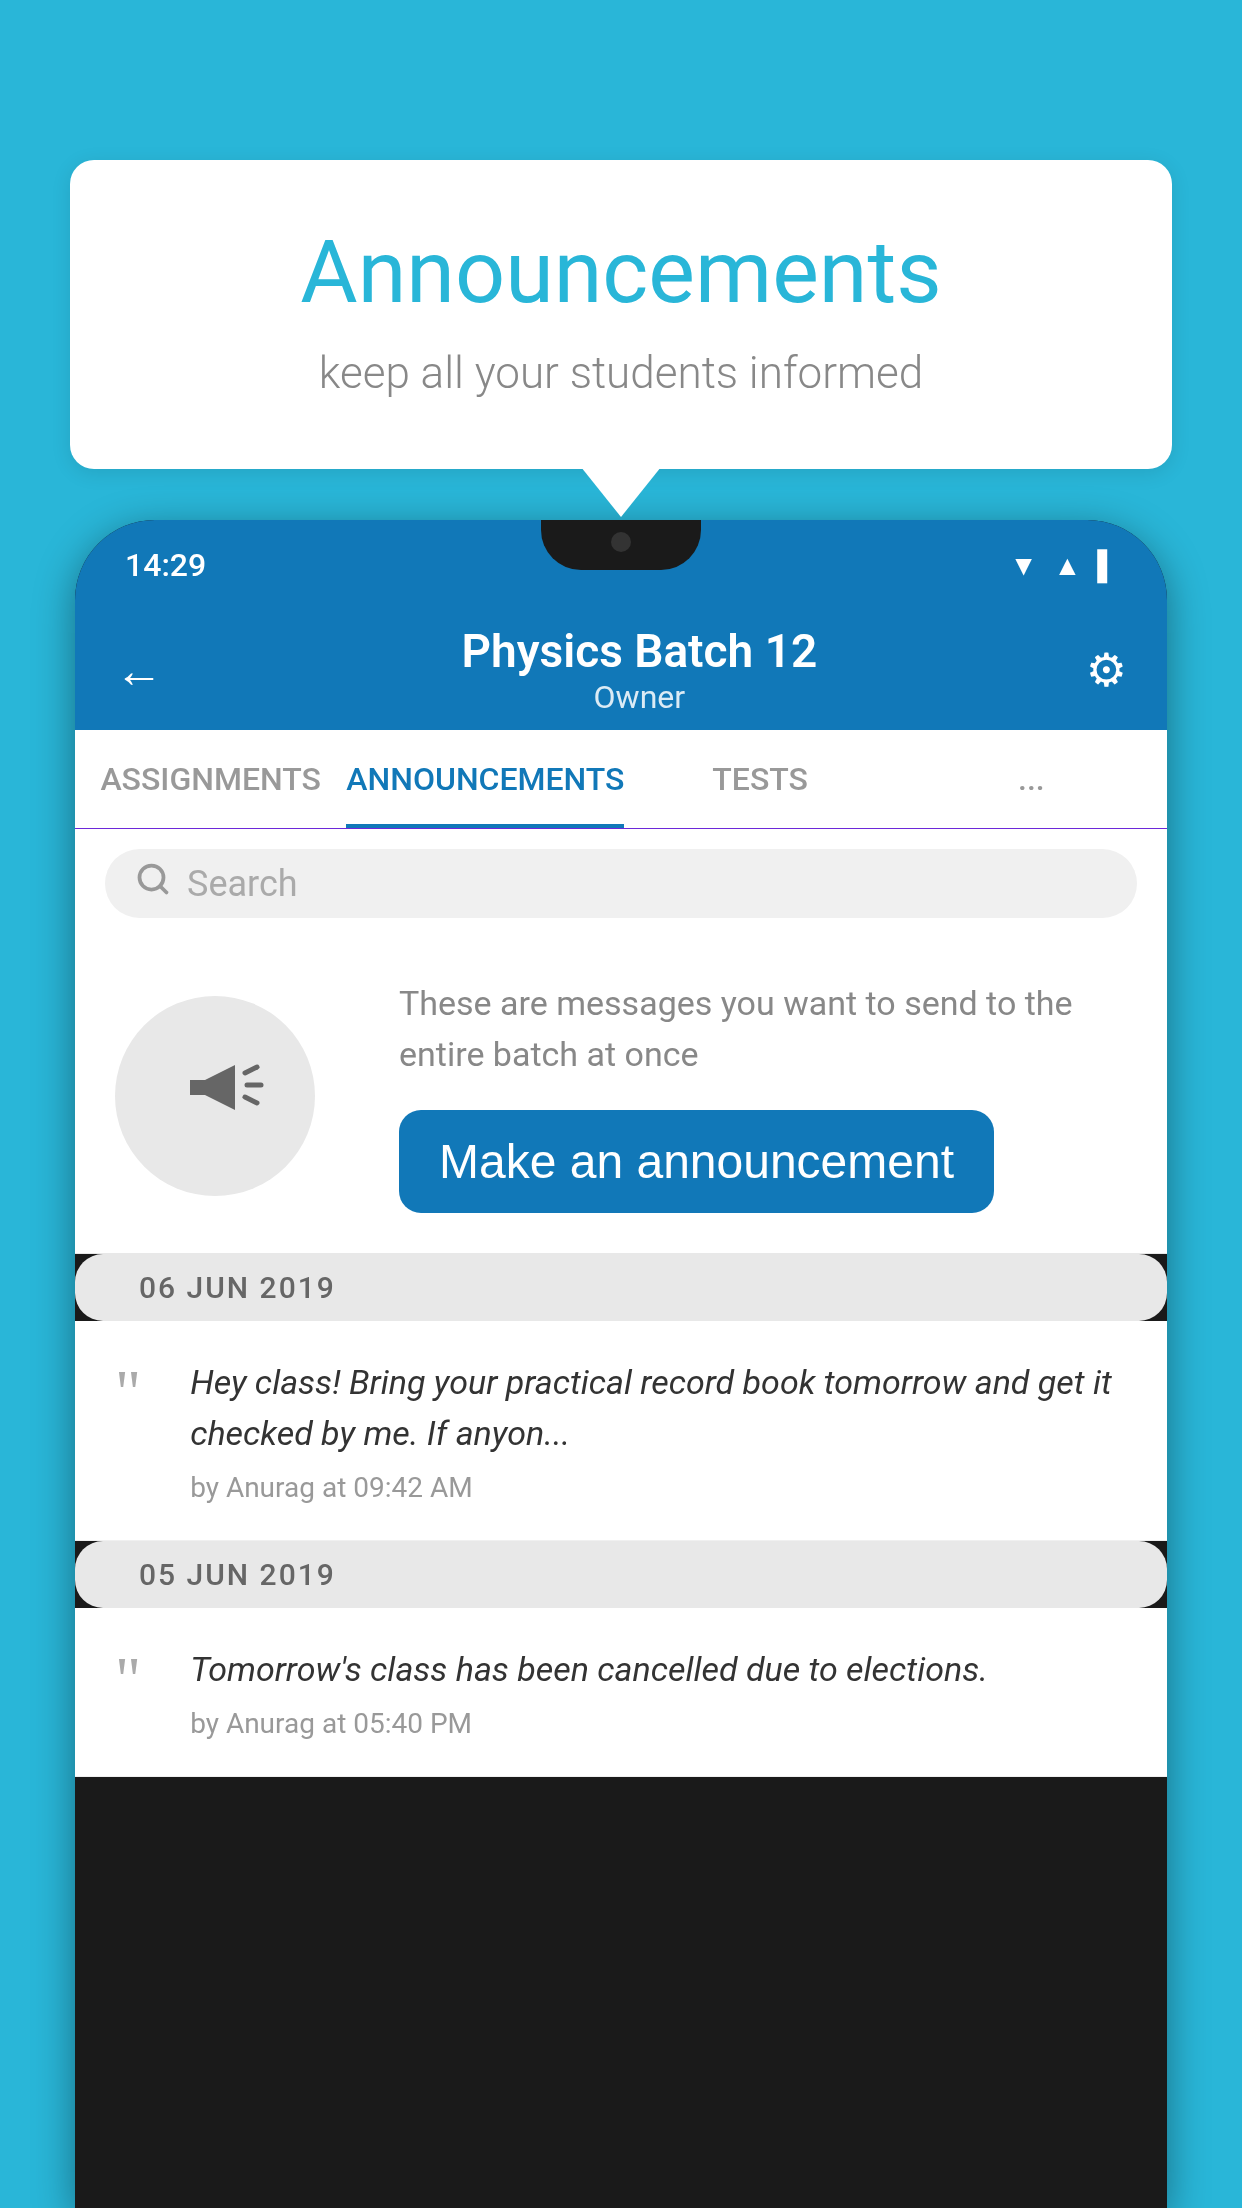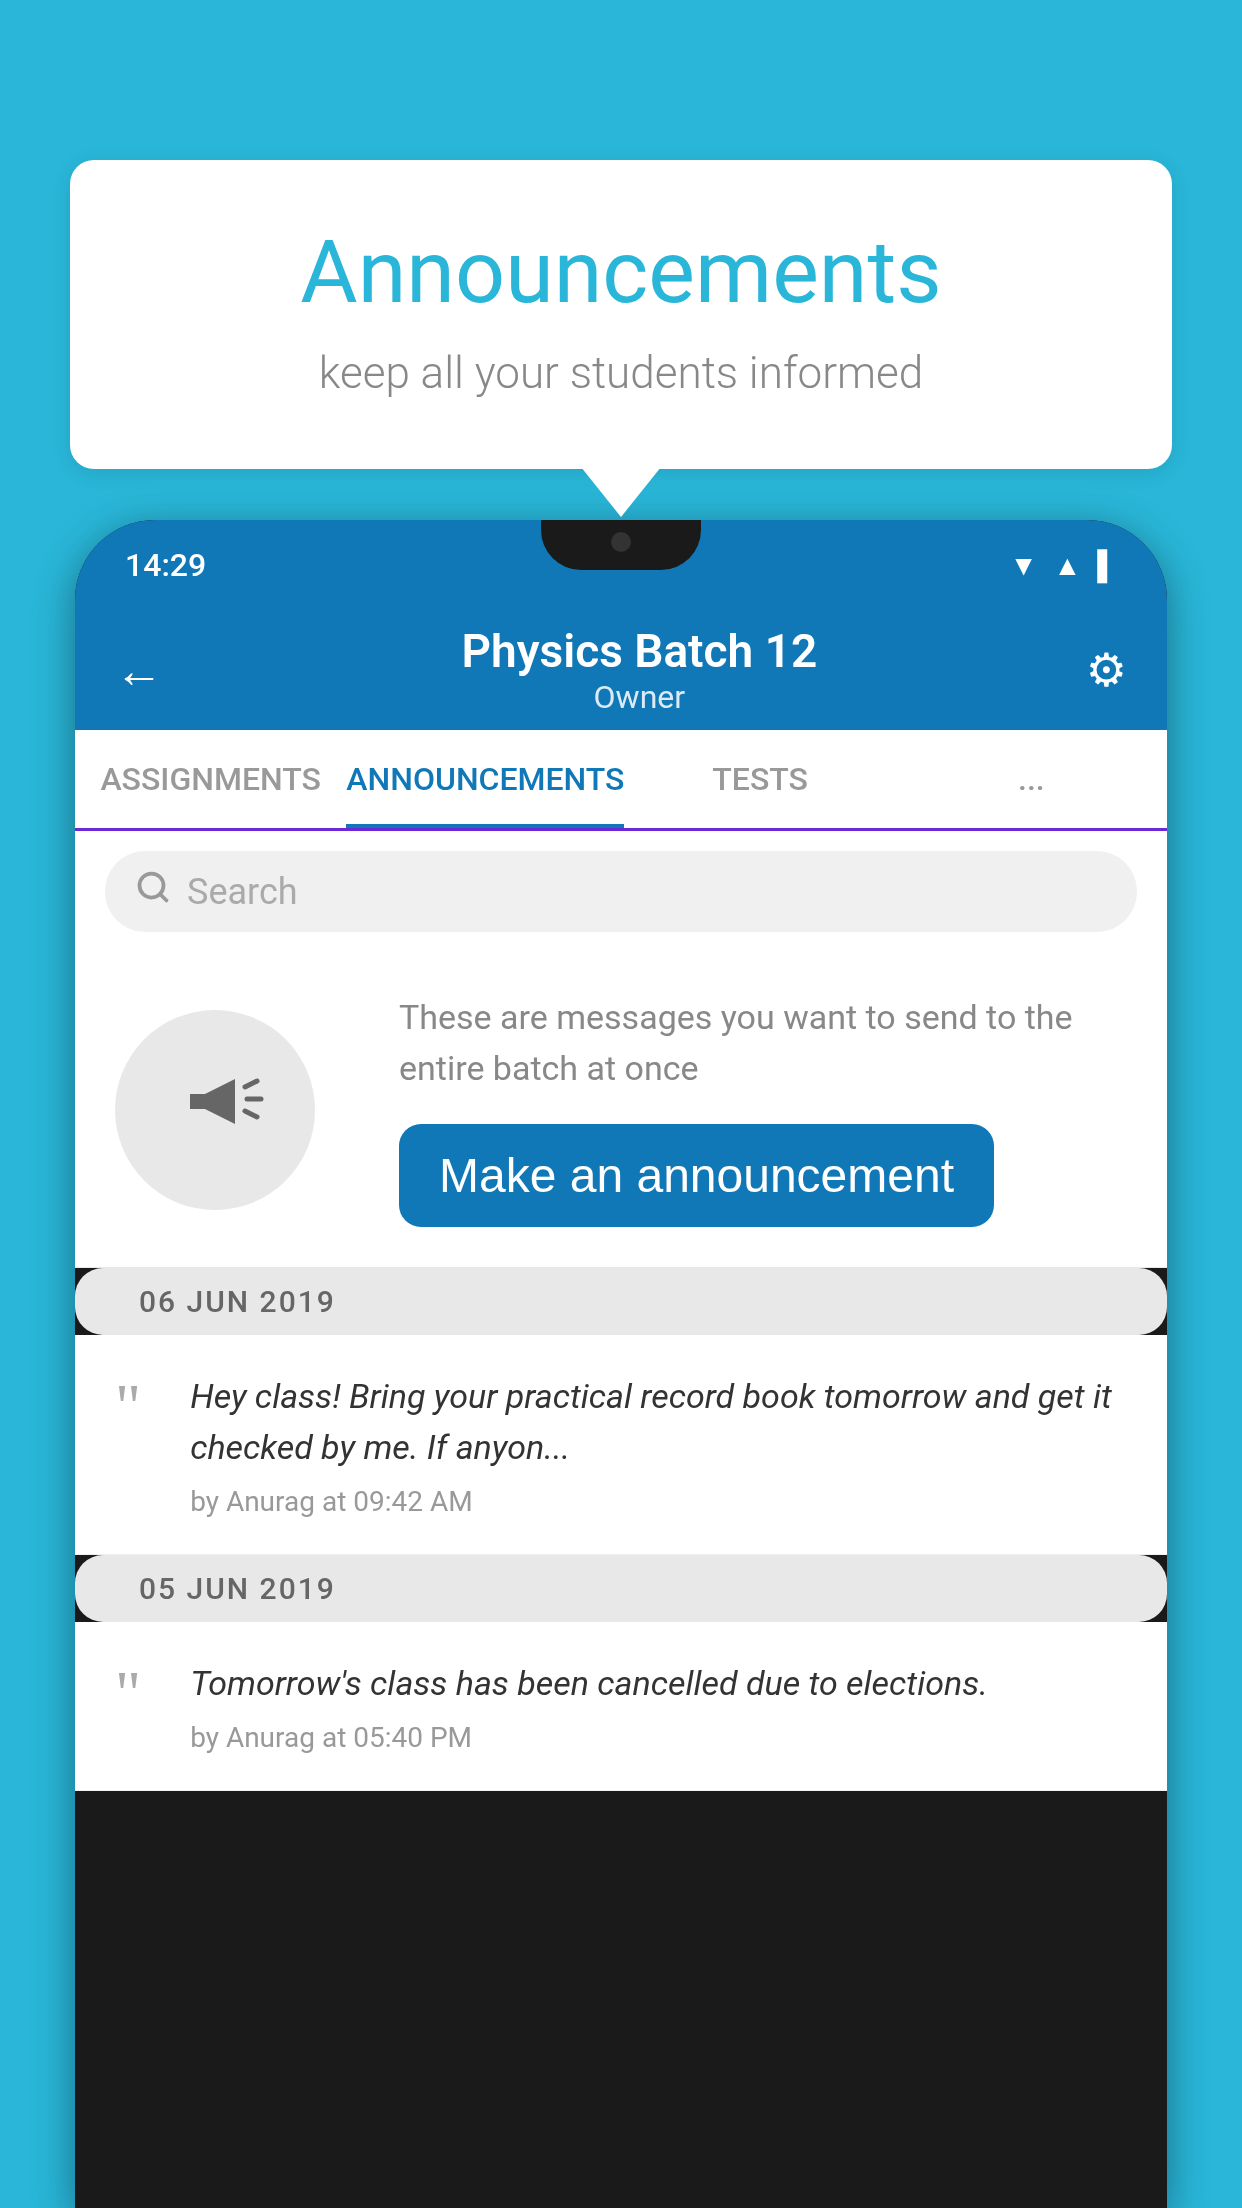--- a/index.html
+++ b/index.html
@@ -155,21 +155,21 @@
     .gear-icon {
       color: #fff;
       font-size: 46px;
       cursor: pointer;
     }
 
     
     .tabs-bar {
       background: #fff;
       display: flex;
-      border-bottom: 3px solid #6d28d9;
+      border-bottom: 1px solid #6d28d9;
     }
 
     .tab {
       flex: 1;
       text-align: center;
       padding: 30px 0;
       font-size: 32px;
       font-weight: 500;
       color: #999;
       cursor: pointer;
@@ -194,21 +194,21 @@
     .search-container {
       background: #fff;
       padding: 20px 30px;
     }
 
     .search-bar {
       background: #f0f0f0;
       border-radius: 40px;
       display: flex;
       align-items: center;
-      padding: 18px 30px;
+      padding: 12px 30px;
       gap: 16px;
     }
 
     .search-icon-svg {
       color: #999;
       font-size: 36px;
     }
 
     .search-placeholder {
       color: #aaa;

